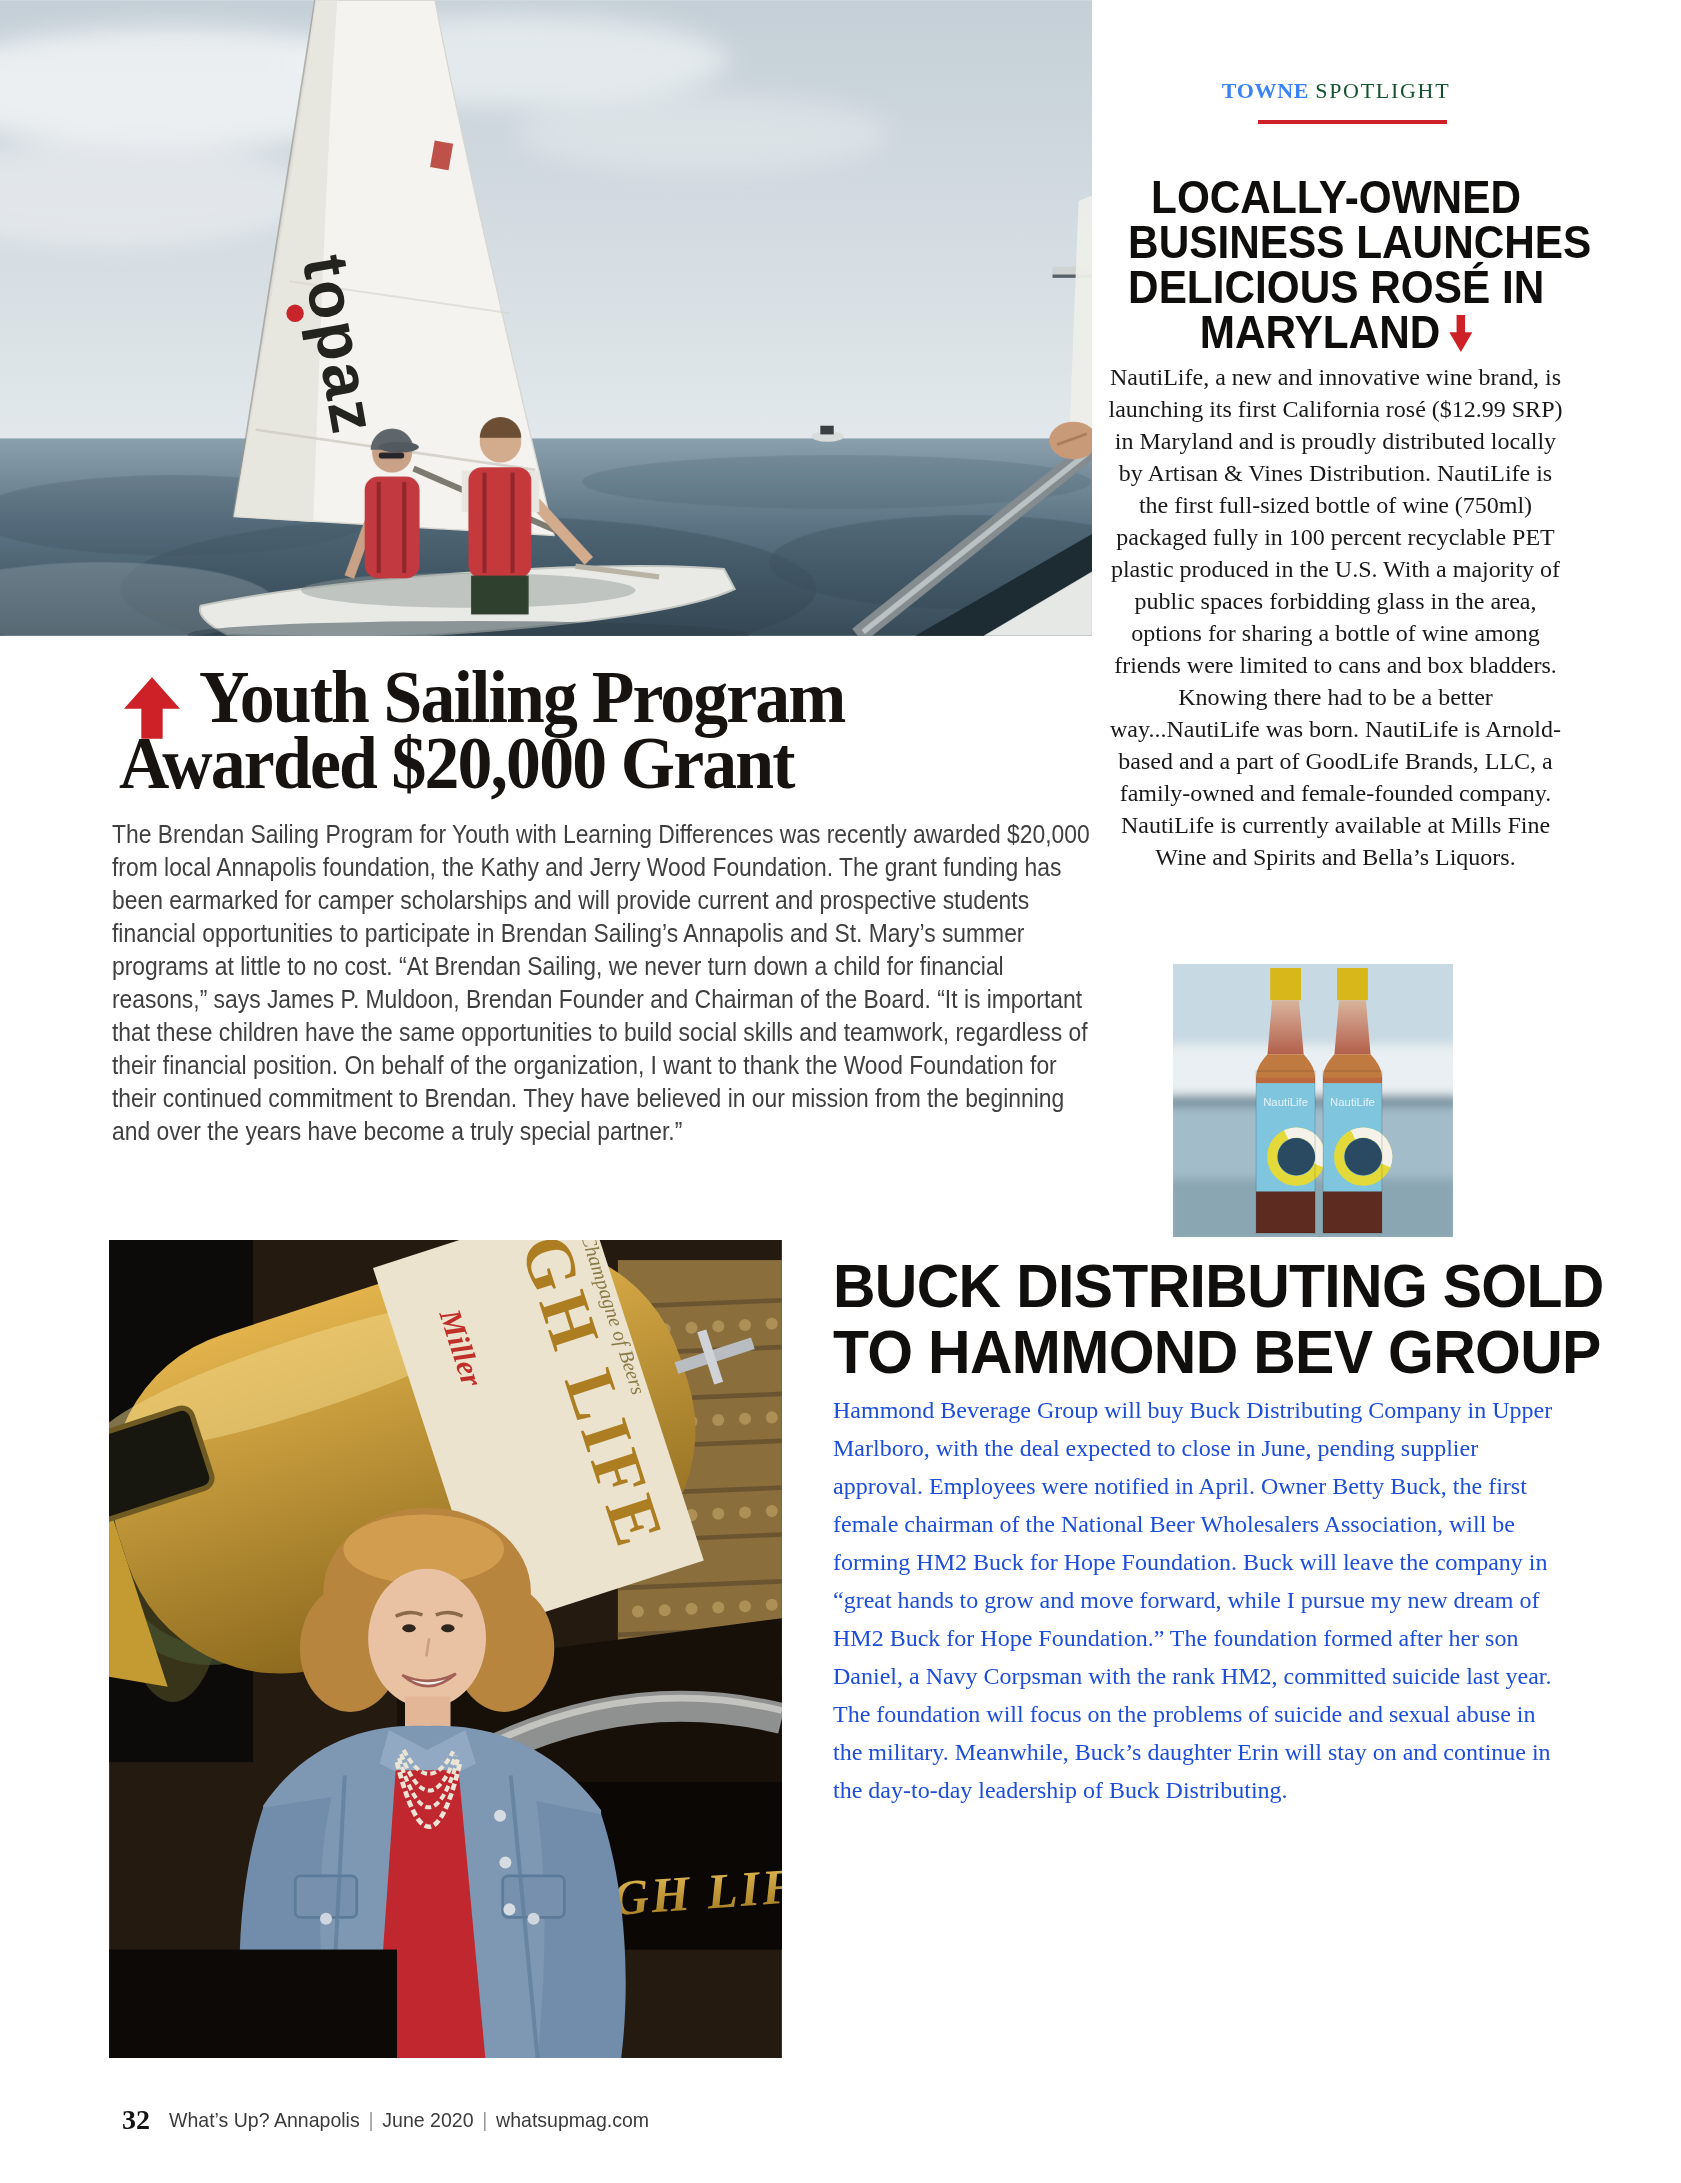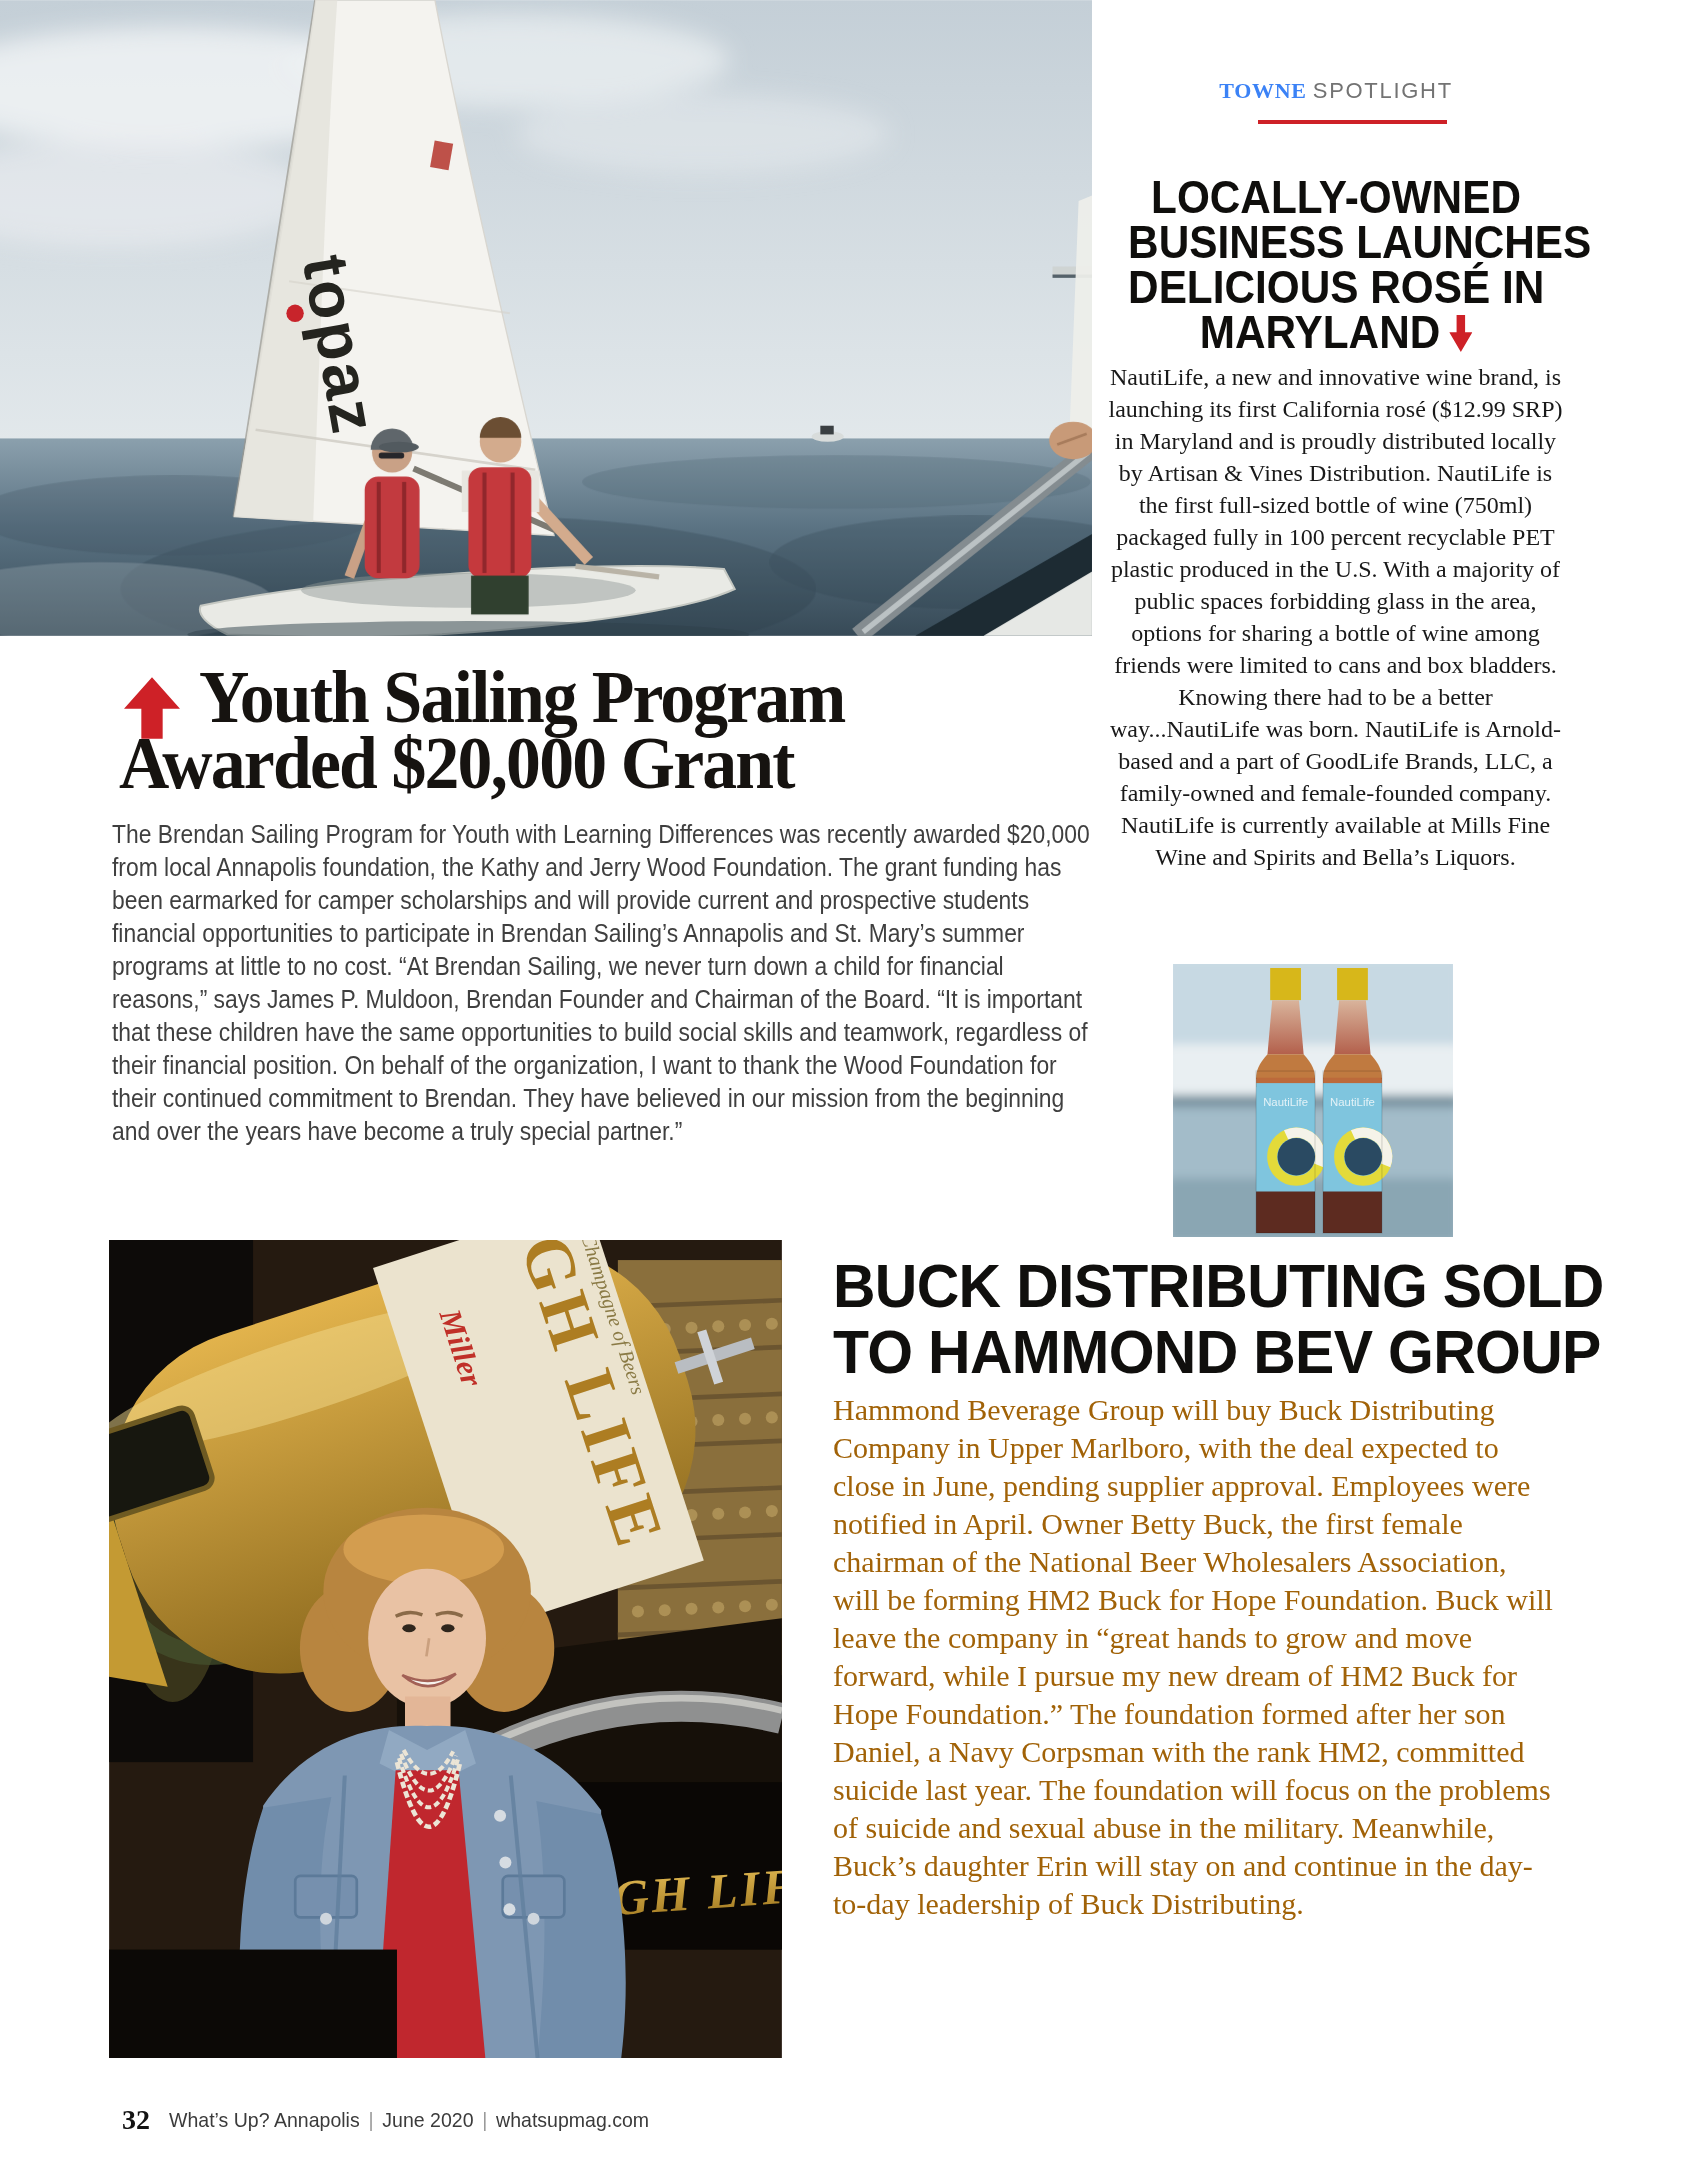--- a/index.html
+++ b/index.html
@@ -3,21 +3,21 @@
 <meta charset="utf-8">
 <style>
   html,body{margin:0;padding:0;background:#ffffff;}
   .page{position:relative;width:1681px;height:2183px;background:#ffffff;overflow:hidden;
         font-family:"Liberation Sans",sans-serif;}
   .abs{position:absolute;}
 
   
   .kicker{left:1110px;top:78px;width:452px;text-align:center;font-size:22px;white-space:nowrap;}
   .kicker .towne{font-family:"Liberation Serif",serif;font-weight:700;color:#3b82f6;letter-spacing:0.7px;}
-  .kicker .spot{color:#737373;font-weight:400;letter-spacing:1.7px;}
+  .kicker .spot{color:#14532d;font-weight:400;letter-spacing:1.7px;font-family:Liberation Serif, serif;}
   .kicker-rule{left:1258px;top:120px;width:189px;height:4px;background:#ce2127;}
 
   
   .rose-headline{left:1110px;top:175px;width:452px;text-align:center;color:#0f0e0c;
         font-weight:800;font-size:46px;line-height:45px;transform:scaleX(.92);
         transform-origin:50% 0;}
   .rose-headline .hl{white-space:nowrap;}
   .down-arrow{display:inline-block;vertical-align:-4px;margin-left:9.4px;}
   .rose-body{left:1108px;top:361px;width:455px;text-align:center;
         font-family:"Liberation Serif",serif;font-size:24px;line-height:32px;color:#191919;}
@@ -31,21 +31,21 @@
         transform-origin:0 0;white-space:nowrap;}
   .sailing-body{left:112px;top:818px;width:1098px;font-size:25.4px;line-height:33px;
         color:#3f3f3f;transform:scaleX(.90);transform-origin:0 0;}
 
   
   .buck-headline{left:833px;top:1253px;width:870px;color:#100f0d;font-weight:800;
         font-size:62px;line-height:66px;letter-spacing:-0.7px;transform:scaleX(.95);
         transform-origin:0 0;}
   .buck-headline .hl{white-space:nowrap;}
   .buck-body{left:833px;top:1391px;width:726px;font-family:"Liberation Serif",serif;
-        font-size:30px;line-height:38px;color:#a16207;}
+        font-size:24px;line-height:38px;color:#1d4ed8;}
 
   
   .footer{left:122px;top:2104px;display:flex;align-items:center;}
   .footer .pno{font-family:"Liberation Serif",serif;font-weight:700;font-size:28px;color:#131313;}
   .footer .meta{display:inline-block;transform:scaleX(.93);transform-origin:0 100%;
         font-size:21px;color:#3b3b3b;margin-left:19px;white-space:nowrap;}
   .footer .pipe{color:#9a9a9a;padding:0 9.4px;font-weight:300;}
 
   .photo{display:block;}
 </style>

